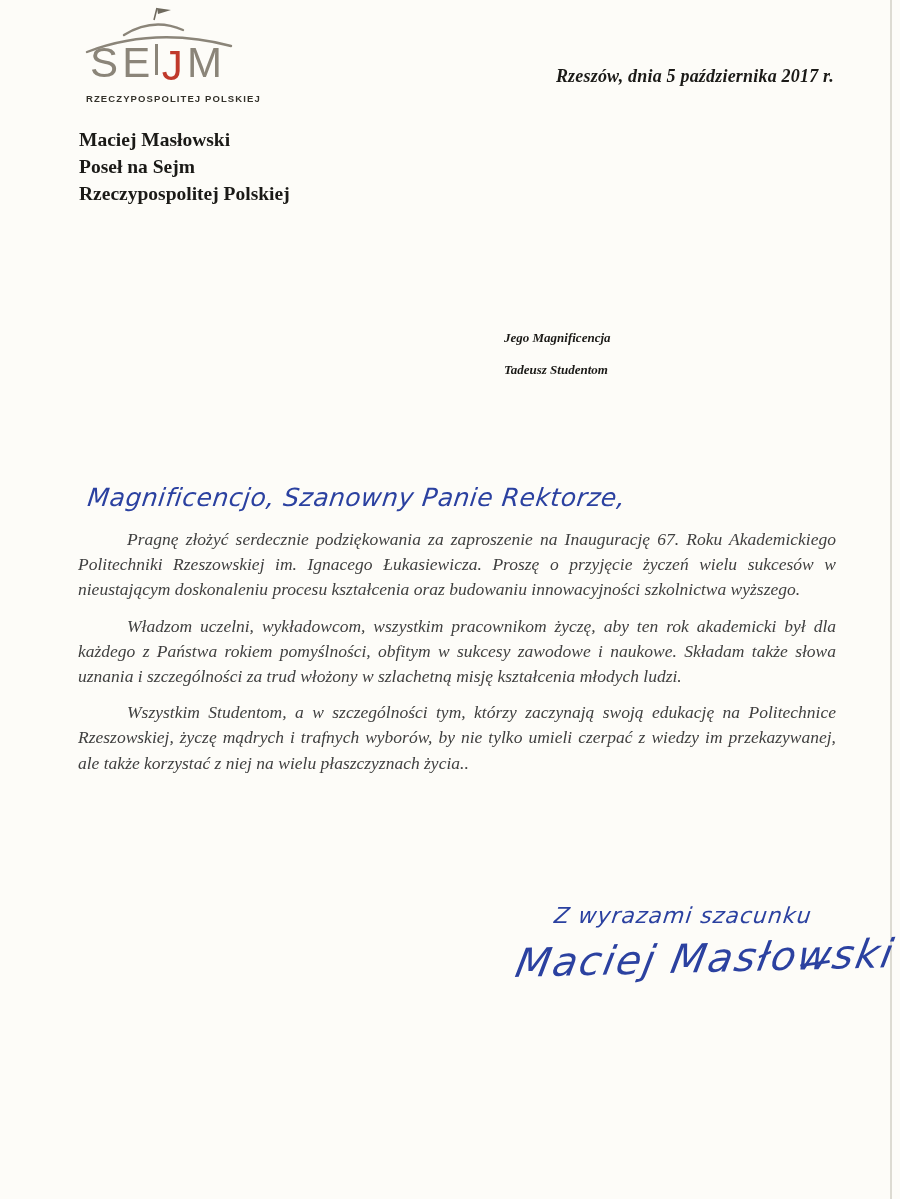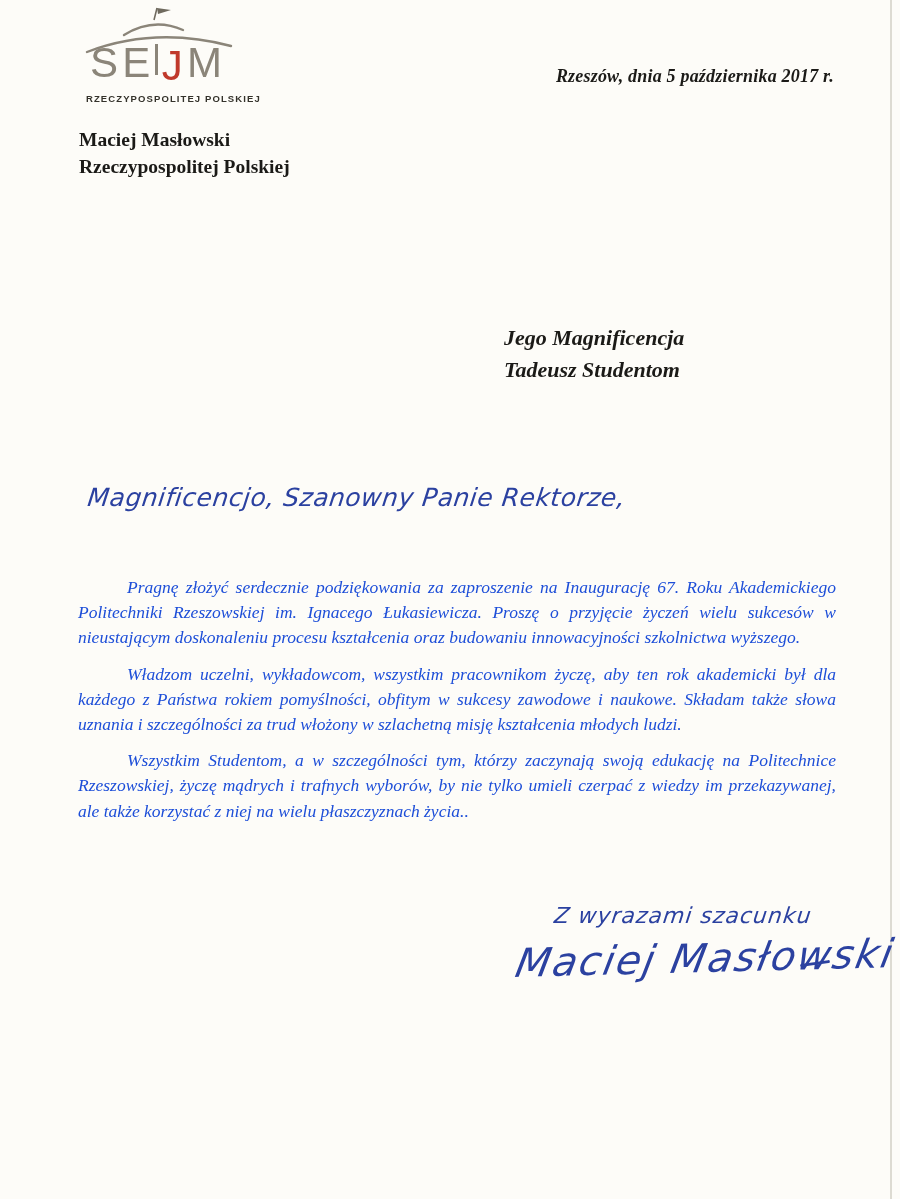--- a/index.html
+++ b/index.html
@@ -45,26 +45,26 @@
     position:absolute; top:66px; right:66px;
     font-size:18px; font-weight:bold; font-style:italic;
     letter-spacing:.2px;
   }
   .sender {
     position:absolute; left:79px; top:126px;
     font-size:19.5px; font-weight:bold; line-height:27px;
   }
   .recipient {
     position:absolute; left:504px; top:322px;
-    font-size:22px; font-weight:bold; font-style:italic; line-height:31.5px;
+    font-size:13px; font-weight:bold; font-style:italic; line-height:31.5px;
   }
   .body-text {
     position:absolute; left:78px; top:527px; width:758px;
     font-size:17.5px; font-style:italic; line-height:25.2px;
-    text-align:justify; color:#1d4ed8;margin-top:48px;
+    text-align:justify; color:#404040;
   }
   .body-text p { margin:0 0 11px 0; text-indent:49px; }
 
   
   .hand {
     font-family:"DejaVu Sans", sans-serif;
     font-style:italic;
     color:#2b41a0;
     transform:skewX(-7deg);
     transform-origin:left bottom;
@@ -105,20 +105,21 @@
         </span>
       <span>M</span>
     </div>
     <div class="logo-caption">RZECZYPOSPOLITEJ POLSKIEJ</div>
   </div>
 
   <div class="dateline">Rzeszów, dnia 5 października 2017 r.</div>
 
   <div class="sender">
     <div>Maciej Masłowski</div>
+    <div>Poseł na Sejm</div>
     <div>Rzeczypospolitej Polskiej</div>
   </div>
 
   <div class="recipient">
     <div>Jego Magnificencja</div>
     <div>Tadeusz Studentom</div>
   </div>
 
   <div class="salutation hand">Magnificencjo, Szanowny Panie Rektorze,</div>
 

